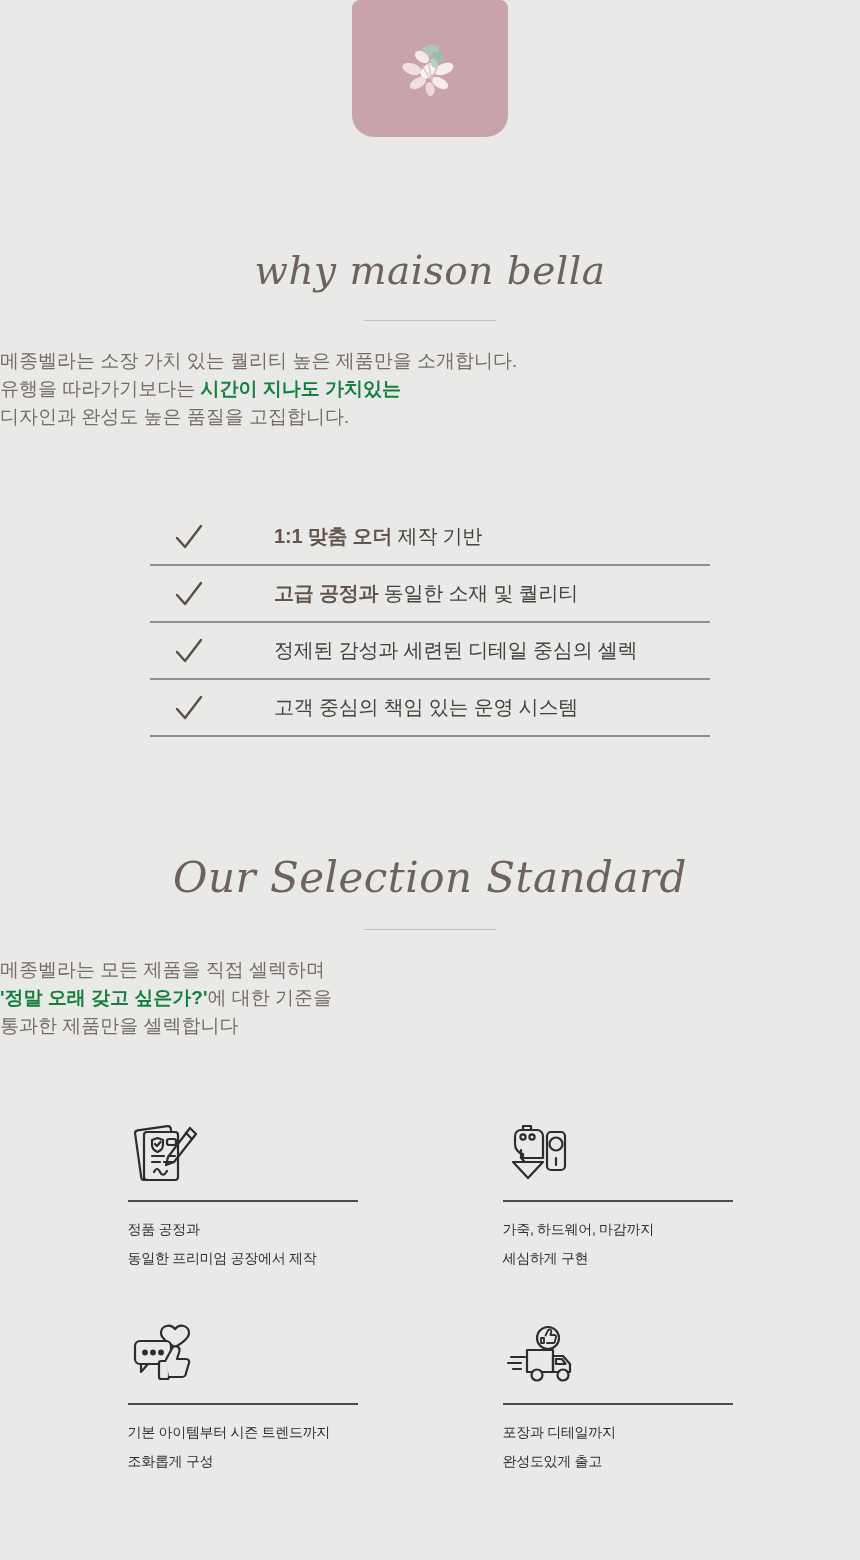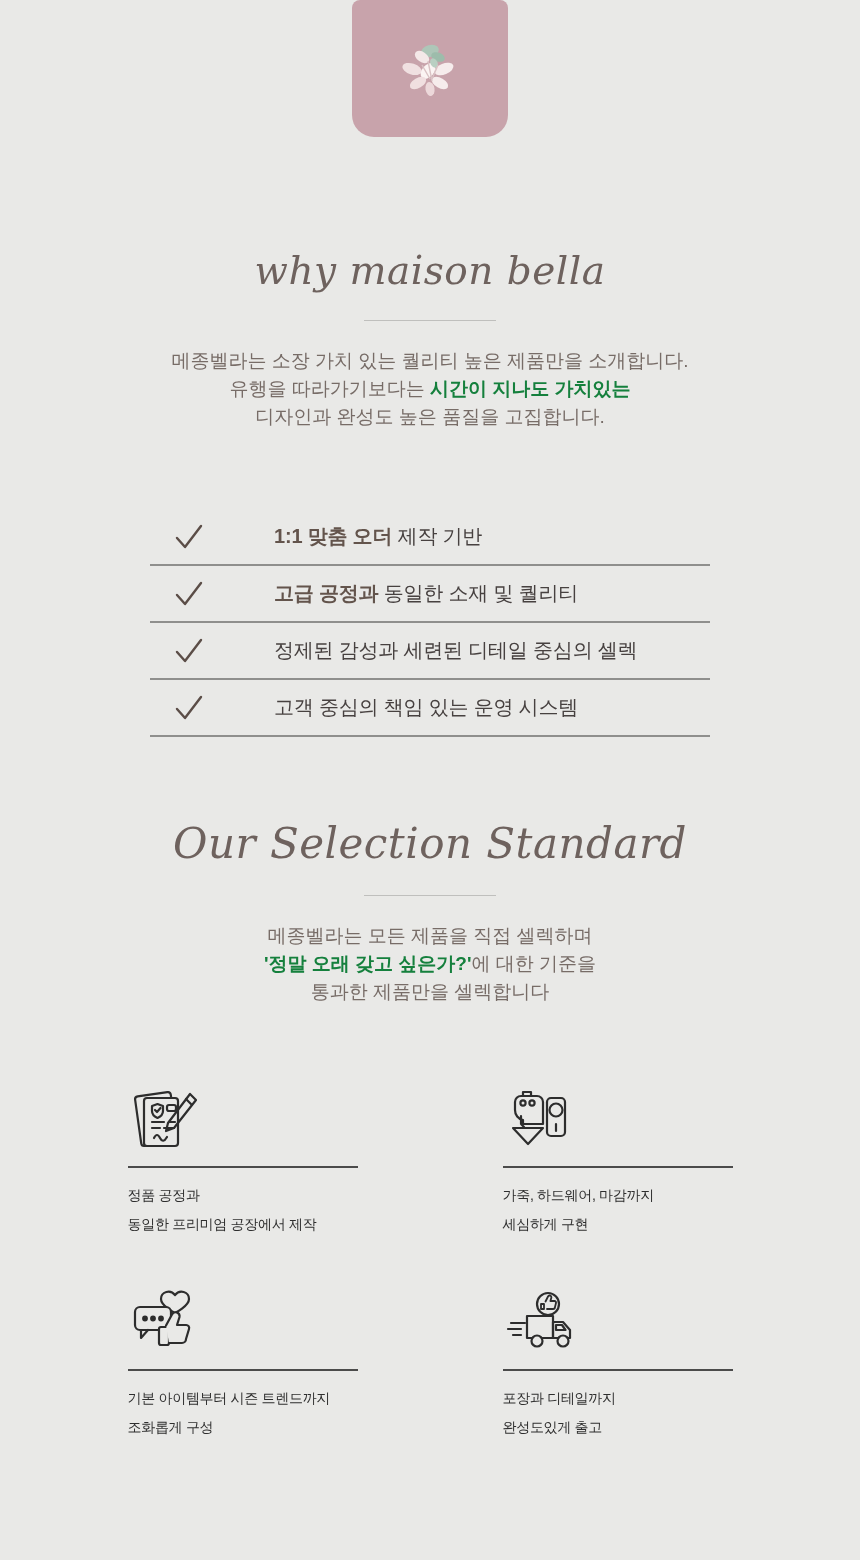--- a/index.html
+++ b/index.html
@@ -21,30 +21,30 @@
   
   .script-title {
     font-family:"DejaVu Serif","Liberation Serif",serif;
     font-style:italic;
     font-weight:400;
     color:#6e625e;
     text-align:center;
     letter-spacing:0.5px;
   }
   .why-title { margin-top:111px; font-size:39px; }
-  .standard-title { margin-top:82px; font-size:42px;text-align:center; }
+  .standard-title { margin-top:116px; font-size:42px;text-align:center; }
   .divider-sm {
     width:132px; height:1px;
     background:#bfbfbd;
     margin:27px auto 0;
   }
   
   .intro-text {
     margin-top:26px;
-    text-align:center;
+    text-align:left;
     font-size:19px;
     line-height:28px;
     color:#776c67;
   }
   .intro-text b { color:#15803d; }
   
   .checklist {
     list-style:none;
     width:560px;
     margin:78px auto 0;

